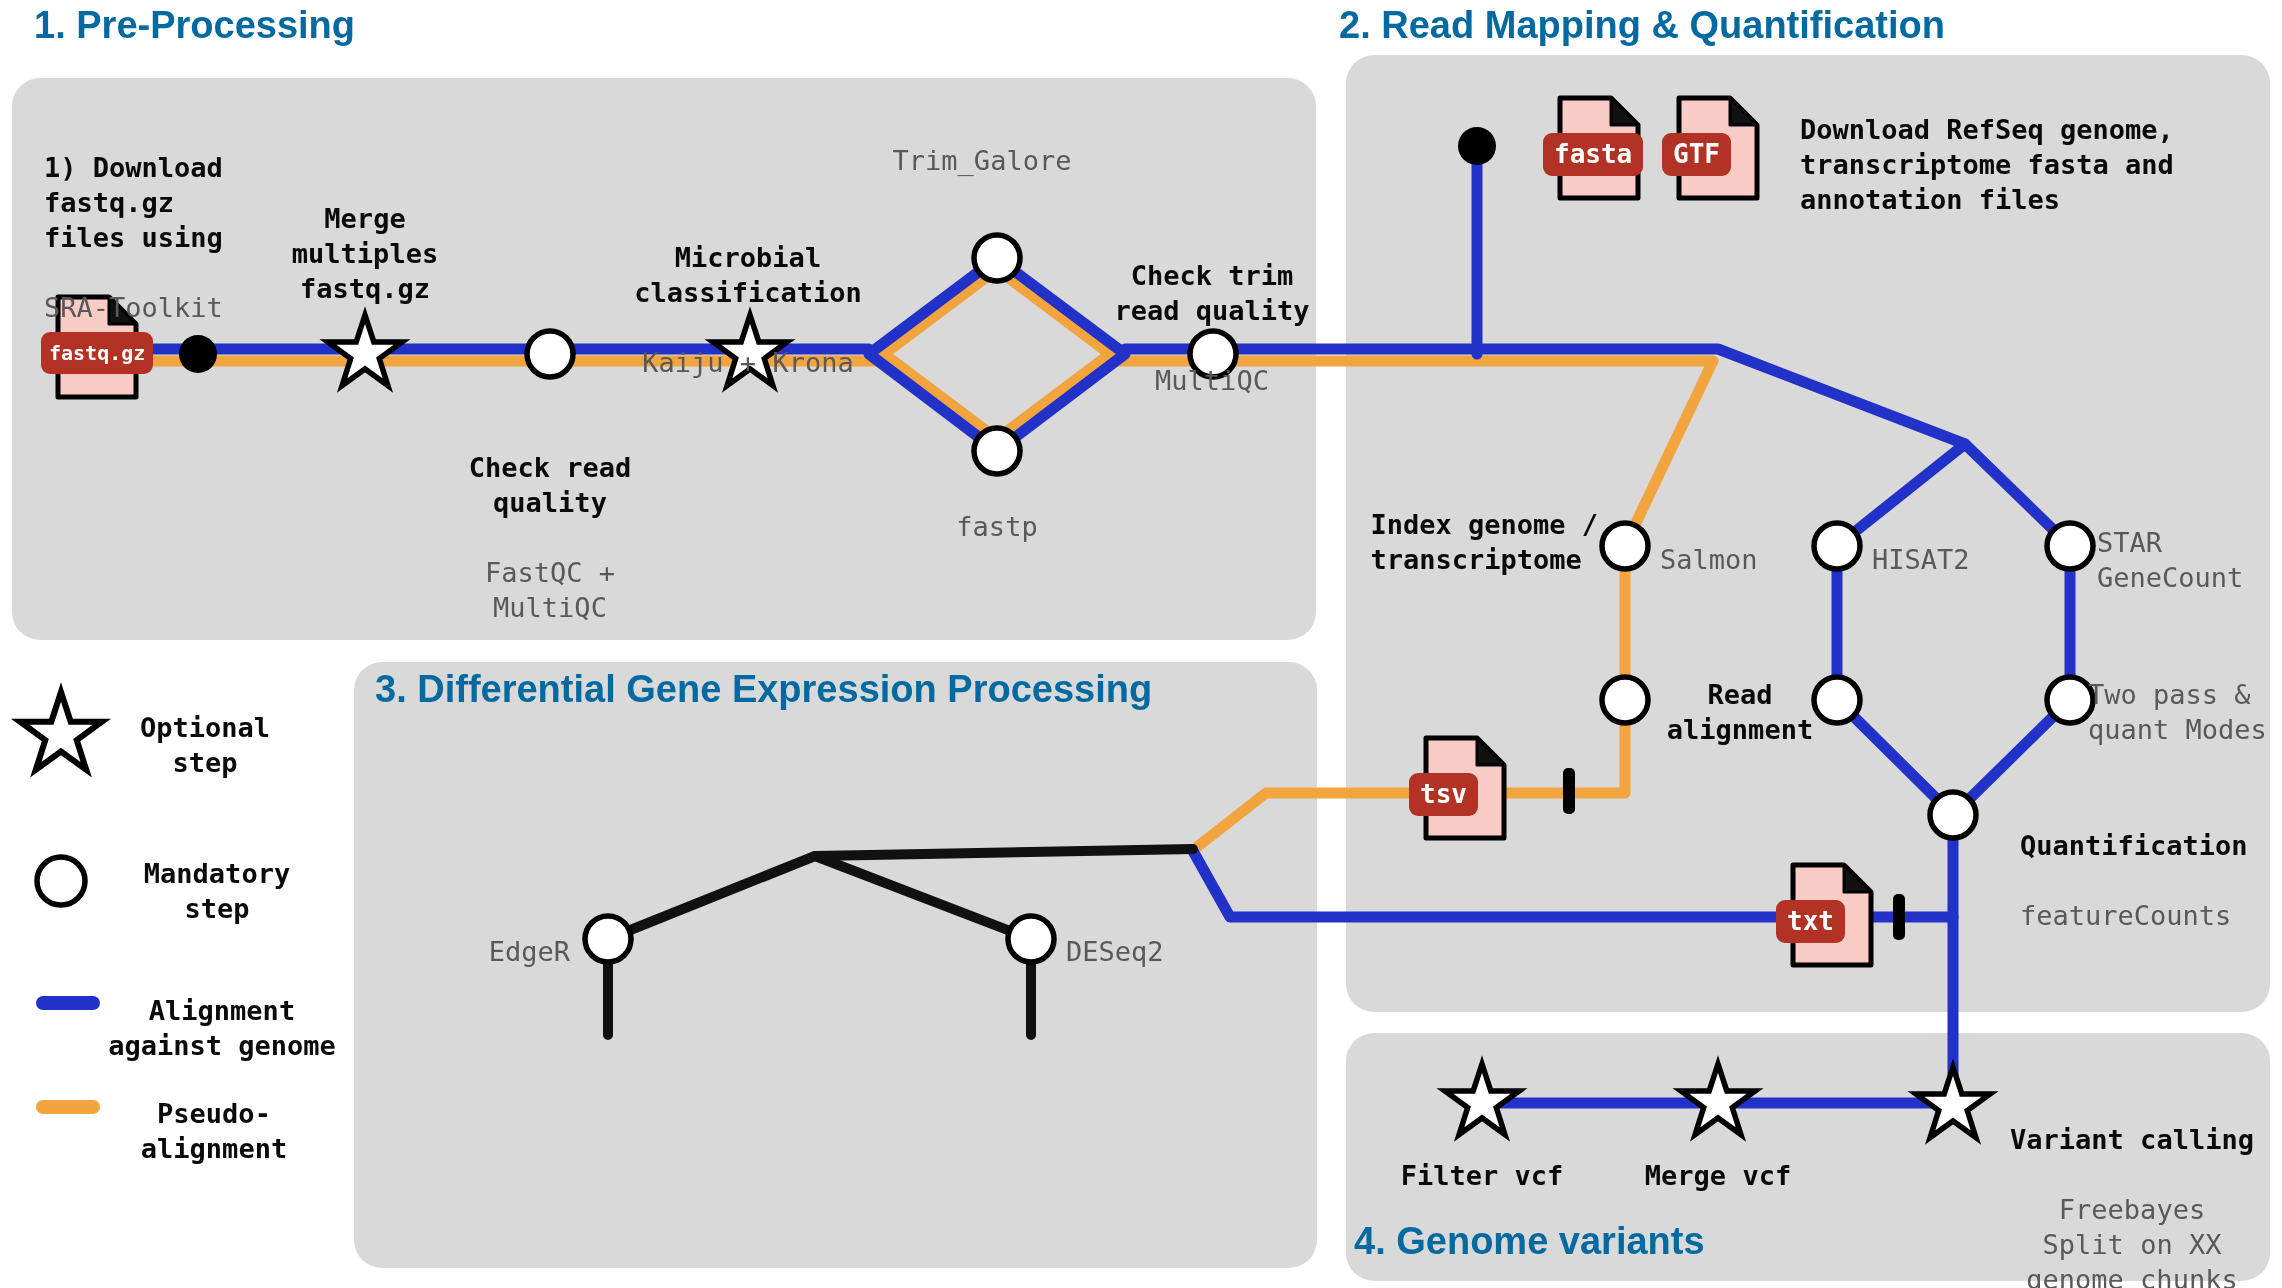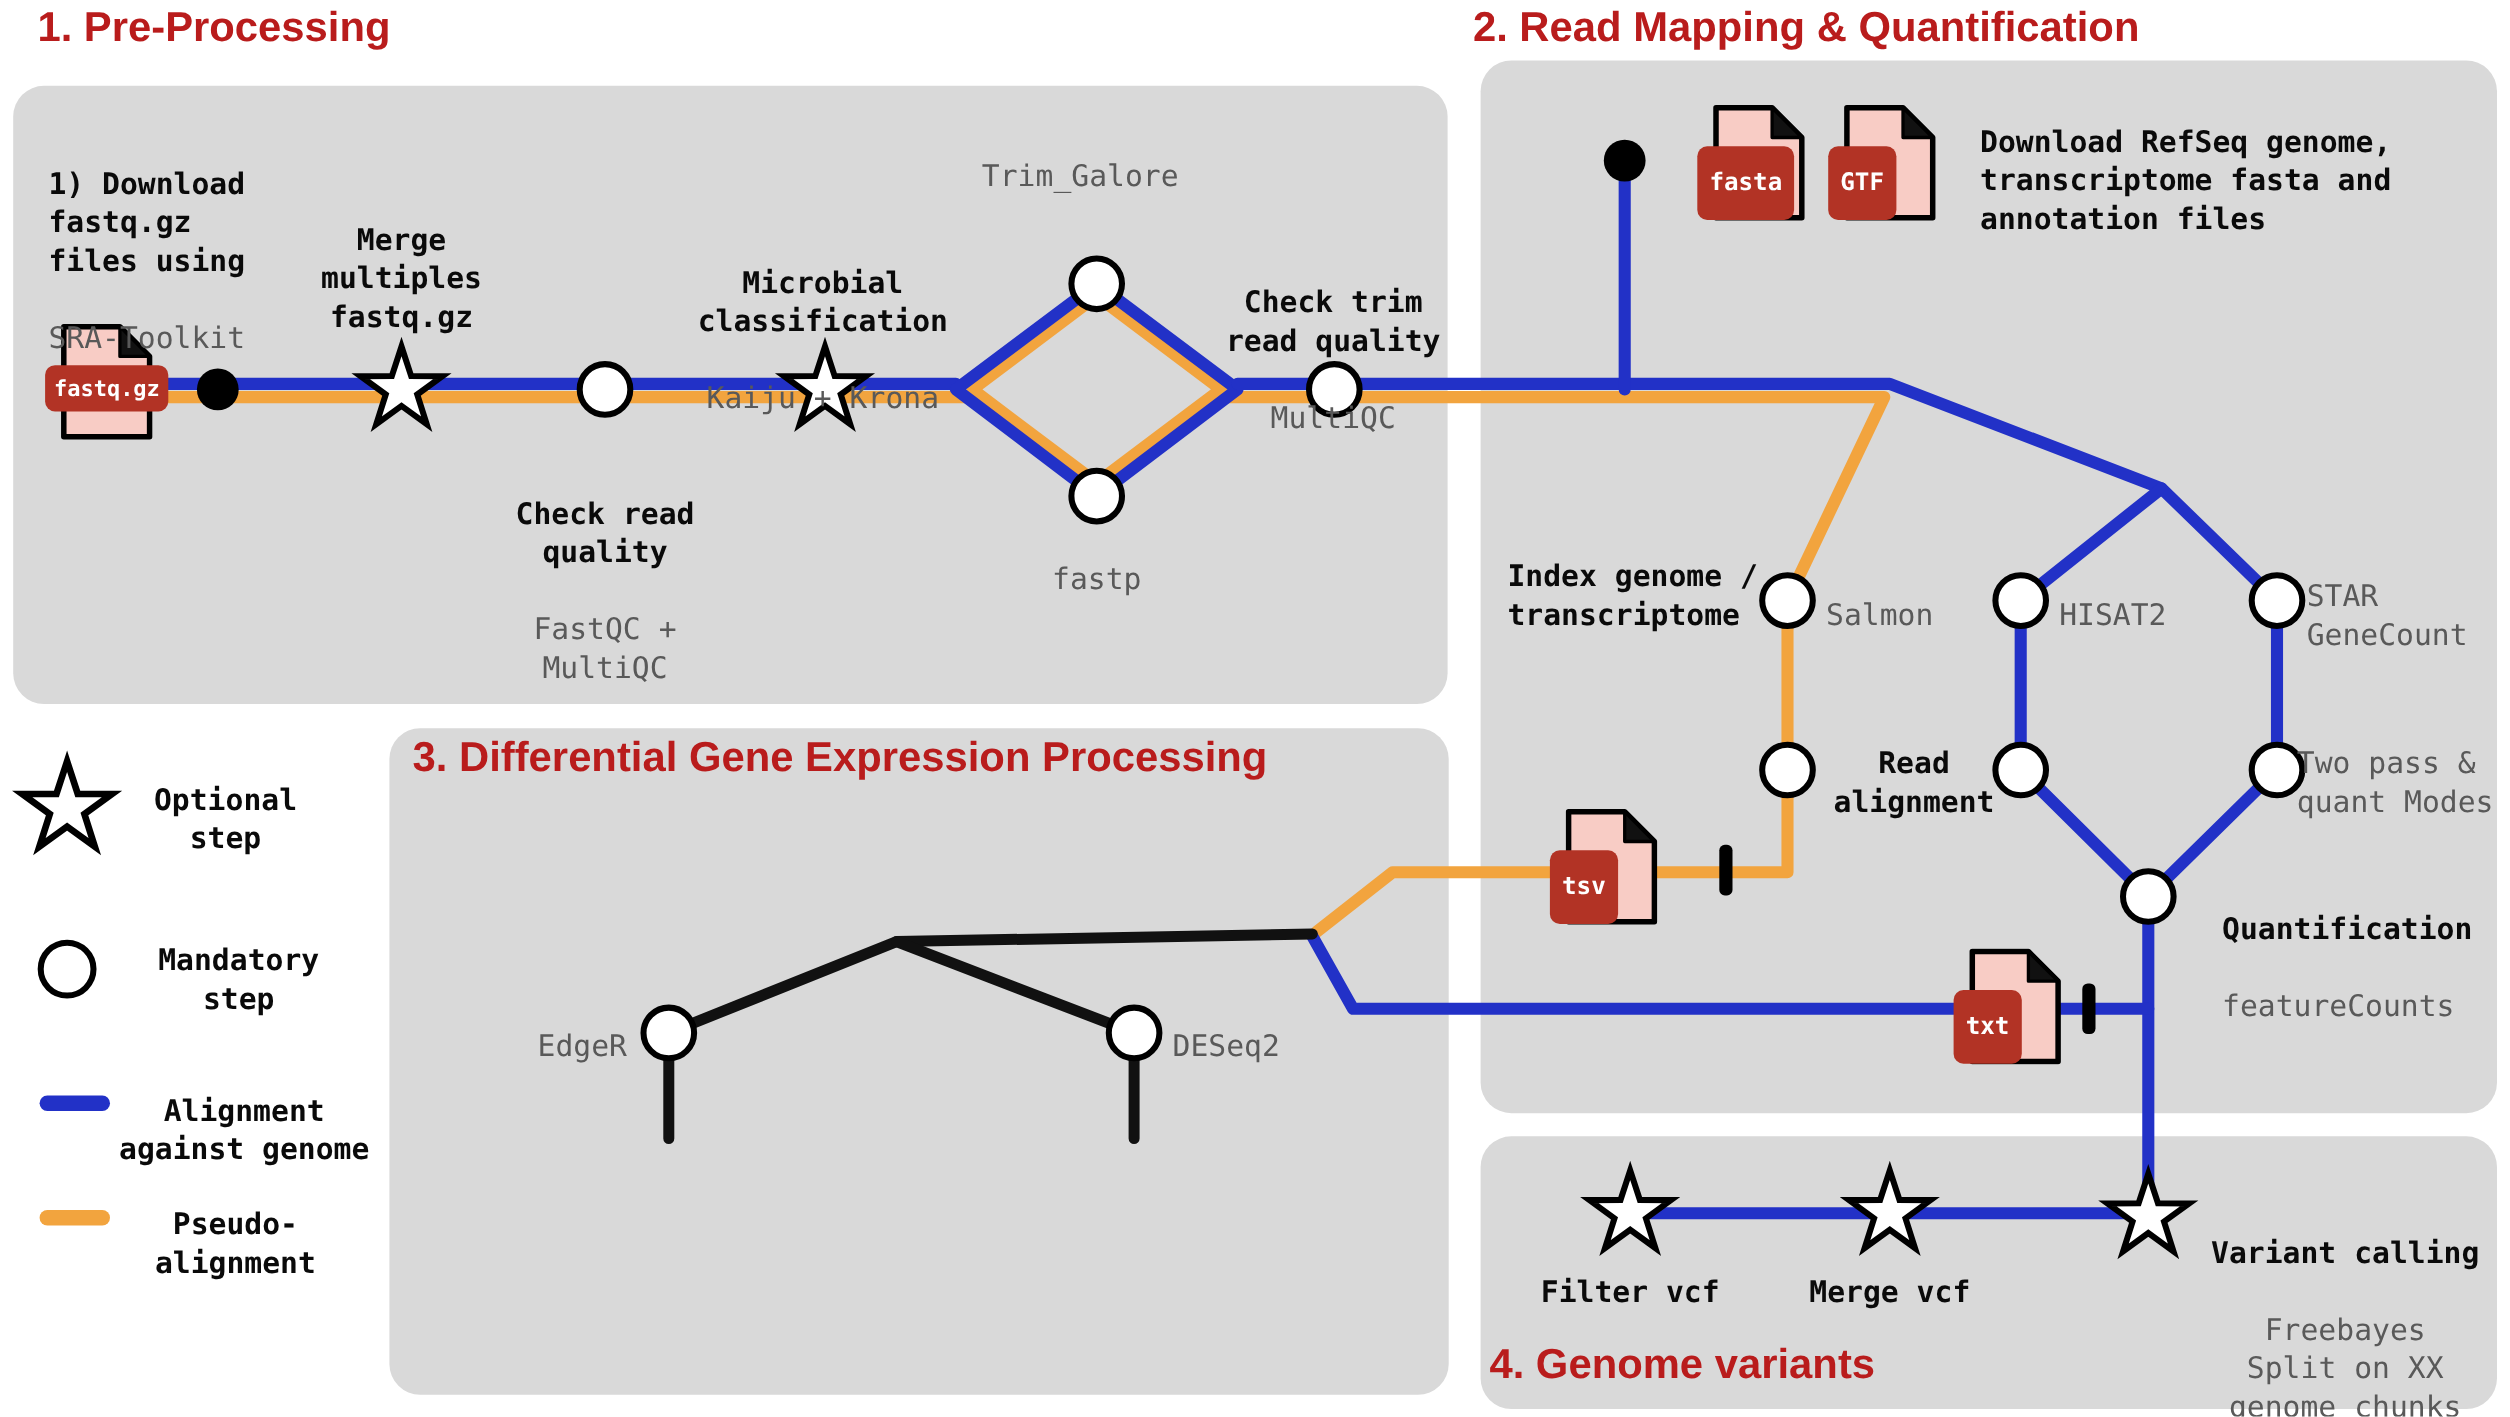--- a/index.html
+++ b/index.html
@@ -4,40 +4,40 @@
 <style>
   :root{
     --blue:#2231c7; --orange:#f2a43e; --panel:#d9d9d9;
     --filered:#b23325; --pink:#f8ccc5; --muted:#595959;
   }
   html,body{margin:0;padding:0;background:#fff;}
   #canvas{position:relative;width:2282px;height:1288px;background:#fff;overflow:hidden;
           font-family:"DejaVu Sans Mono","Liberation Mono",monospace;}
   .panel{position:absolute;background:var(--panel);border-radius:28px;}
   .title{position:absolute;font-family:"Liberation Sans","DejaVu Sans",sans-serif;
-         font-weight:700;font-size:38px;color:#b91c1c;white-space:pre;}
+         font-weight:700;font-size:38px;color:#0369a1;white-space:pre;}
   .label{position:absolute;font-size:27px;line-height:35px;font-weight:700;color:#0a0a0a;
          white-space:pre-line;margin-top:13px;}
   .label .tool,.label.tool{font-weight:400;color:var(--muted);}
   .center{transform:translateX(-50%);text-align:center;}
   .right-align{text-align:left;}
   #flow{position:absolute;left:0;top:0;}
   .ln{fill:none;stroke-linecap:round;stroke-linejoin:round;}
   .blue{stroke:var(--blue);stroke-width:11;}
   .orangeln{stroke:var(--orange);stroke-width:11;}
   .blackln{stroke:#111;stroke-width:10;}
   .node{fill:#fff;stroke:#000;stroke-width:5.5;}
   .dot{fill:#000;}
   .tick{fill:#000;}
   .file{position:absolute;width:130px;height:110px;}
   .doc{position:absolute;left:14px;top:0;}
   .docbody{fill:var(--pink);stroke:#000;stroke-width:5;stroke-linejoin:round;}
   .docfold{fill:#111;stroke:#000;stroke-width:3;stroke-linejoin:round;}
   .badge{position:absolute;left:0;top:38px;background:var(--filered);color:#fff;
-         font-weight:700;font-size:22px;line-height:23px;padding:22px 11px;border-radius:9px;
+         font-weight:700;font-size:26px;line-height:23px;padding:10px 11px;border-radius:9px;
          white-space:nowrap;font-family:"DejaVu Sans Mono","Liberation Mono",monospace;}
   .badge.small{font-size:20px;line-height:20px;padding:11px 8px;}
   .swatch{position:absolute;width:64px;height:14px;border-radius:7px;}
 </style>
 </head>
 <body>
 
 <div id="canvas">
 
   <div class="panel" style="left:12px;top:78px;width:1304px;height:562px"></div>

